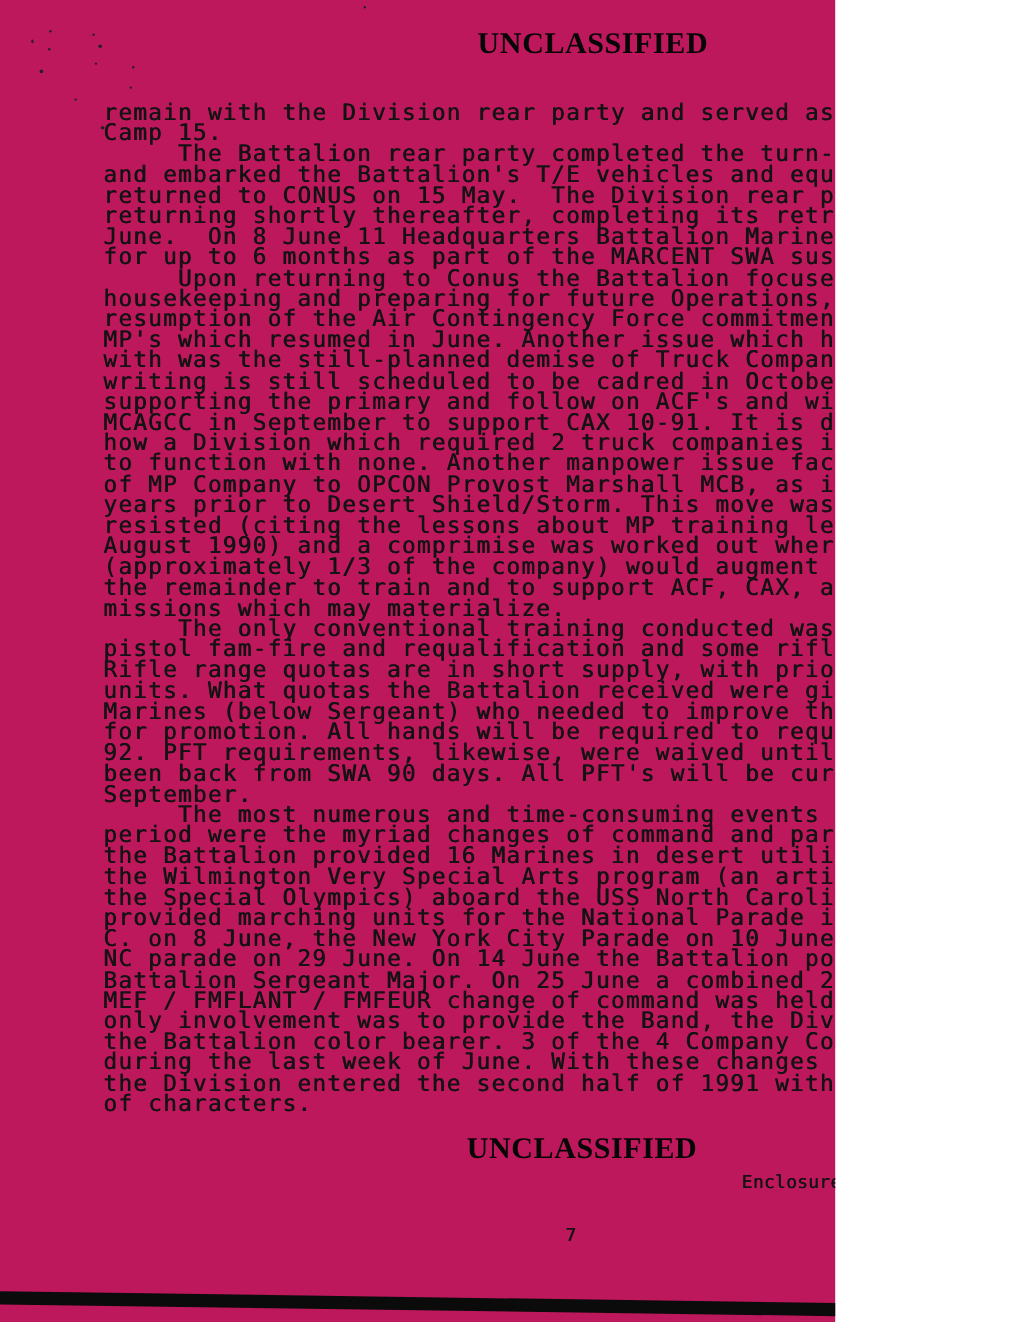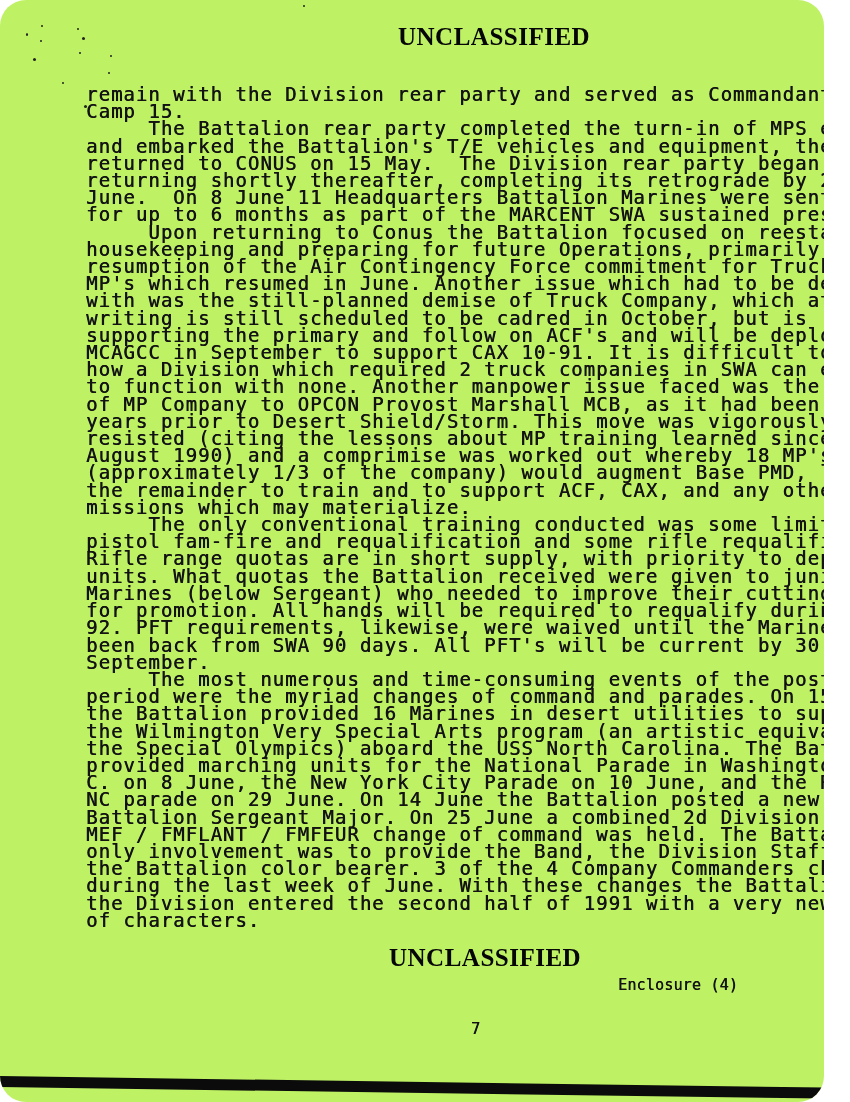--- a/index.html
+++ b/index.html
@@ -1,23 +1,22 @@
 <!DOCTYPE html>
 <html><head>
 <meta charset="utf-8">
 <style>
   html, body { margin: 0; padding: 0; background: #ffffff; }
   .page {
     position: relative;
-    width: 824px;
+    width: 696px;
     height: 1102px;
-    background: #bef264;
+    background: #be185d;
     overflow: hidden;
     font-family: "DejaVu Sans Mono", monospace;
-    border-radius: 26px;
   }
   .classification {
     position: absolute;
     font-family: "Liberation Serif", serif;
     font-weight: bold;
     font-size: 25px;
     letter-spacing: 0.5px;
     color: #060606;
     line-height: 1;
     white-space: nowrap;

